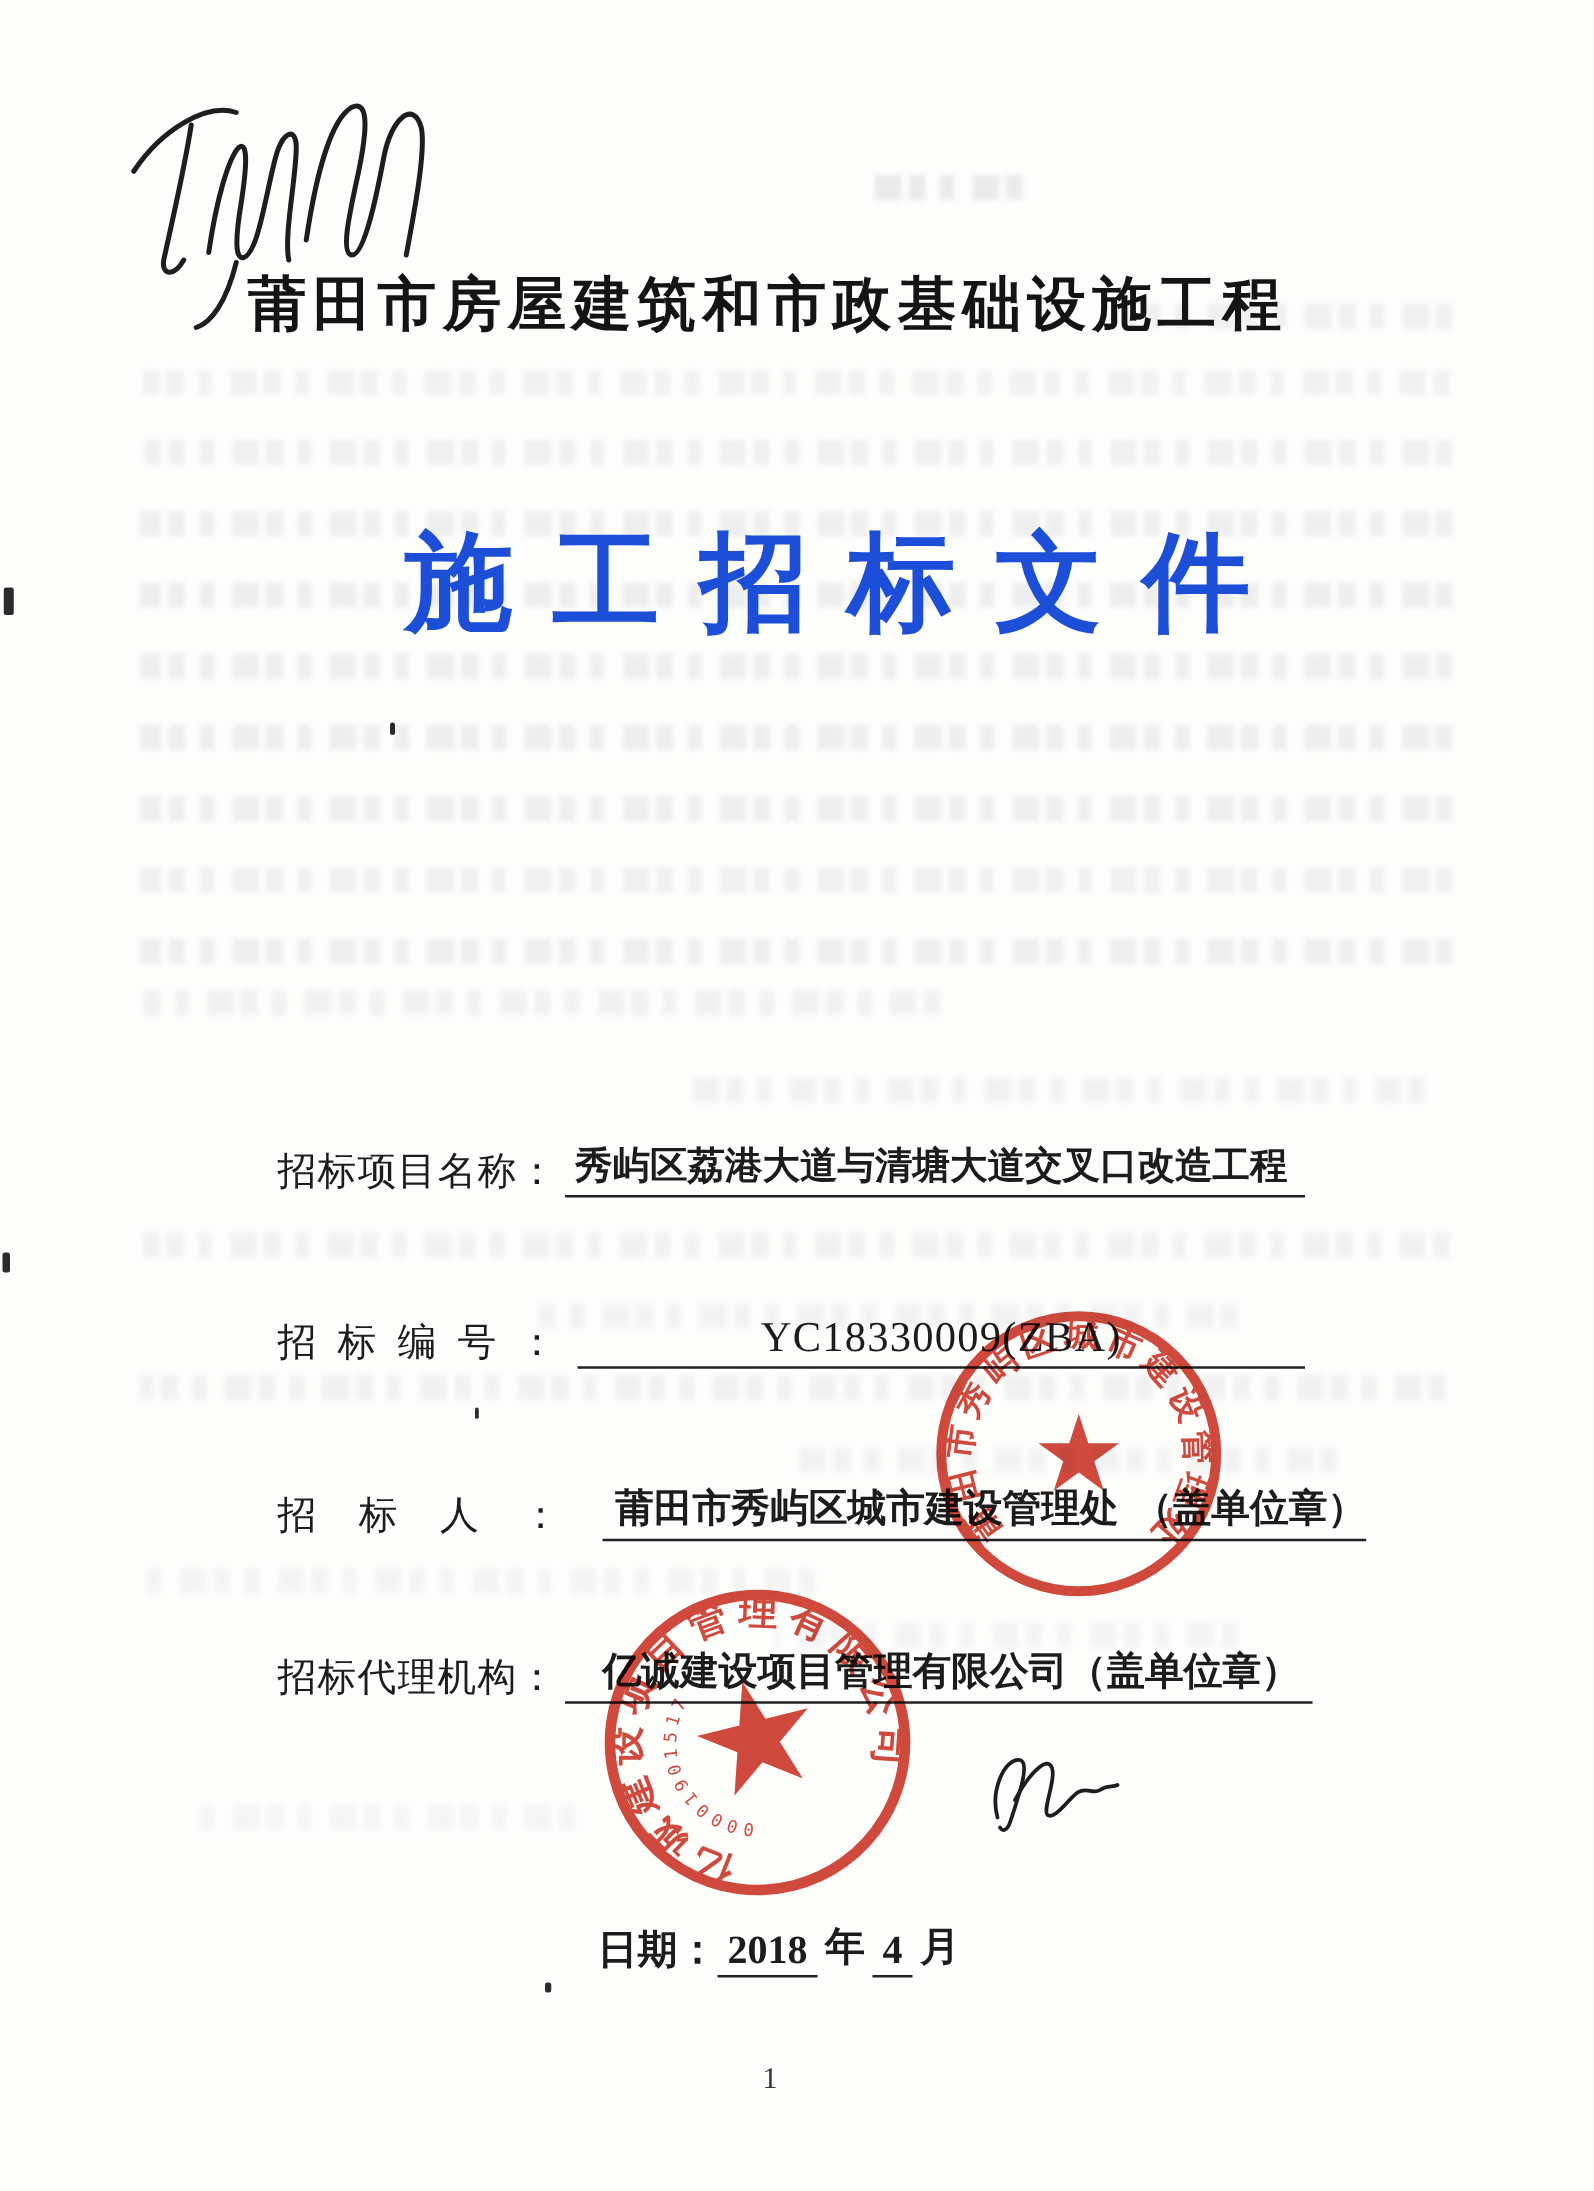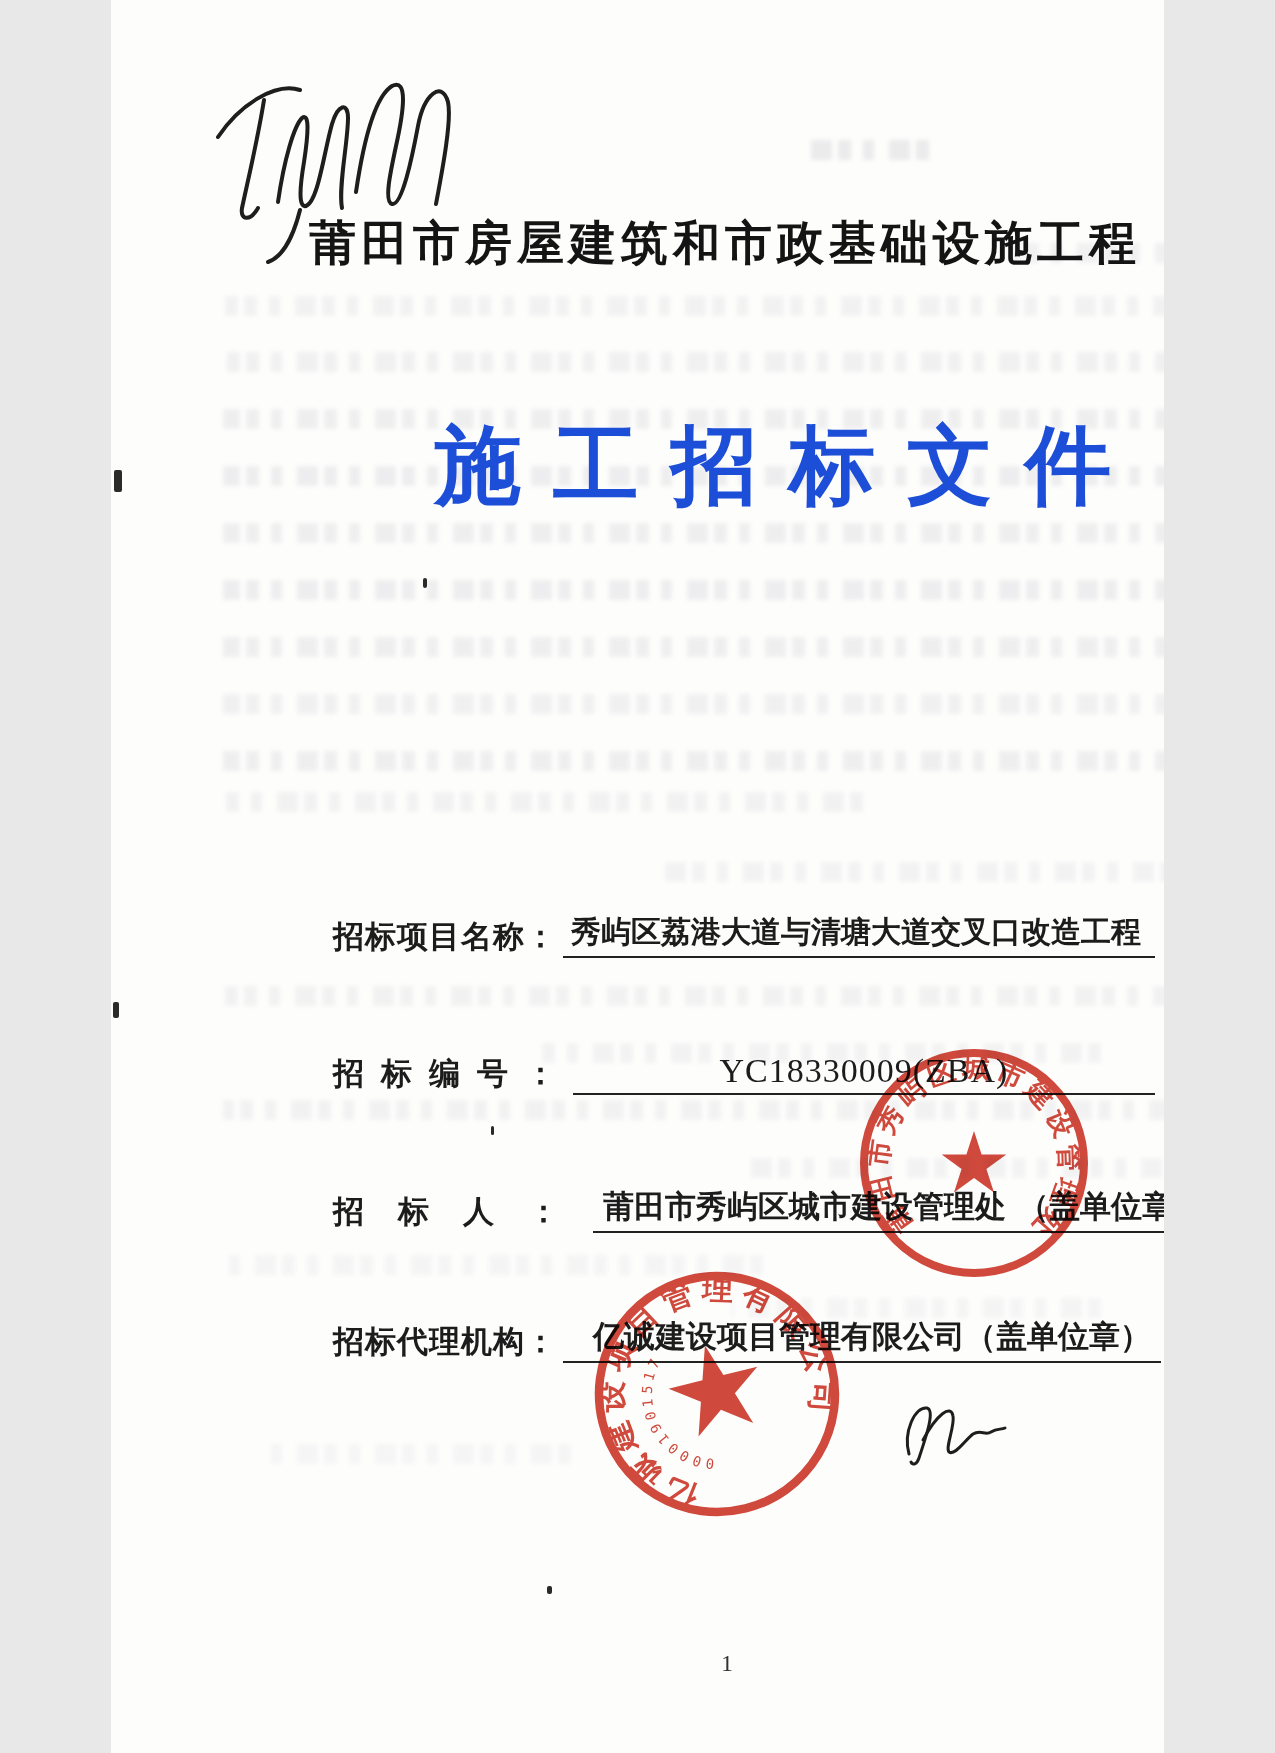--- a/index.html
+++ b/index.html
@@ -3,21 +3,21 @@
 <meta charset="utf-8">
 <style>
   :root{
     --ink:#1c1c1c;
     --seal:#cd3a2c;
     --paper:#fdfdfc;
   }
   html,body{margin:0;padding:0;background:#e8e8e8;}
   .page{
     position:relative;
-    width:1053px;height:1753px;
+    width:1275px;height:1753px;
     margin:0 auto;
     background:var(--paper);
     overflow:hidden;
     font-family:"Liberation Serif","DejaVu Serif",serif;
     color:var(--ink);
   }
   
   .ghost{
     position:absolute;height:20px;
     background-image:repeating-linear-gradient(90deg,
@@ -49,21 +49,21 @@
   .edition{
     position:absolute;left:426px;top:652px;
     font-size:35px;font-weight:600;letter-spacing:3px;white-space:nowrap;
   }
   
   .row{
     position:absolute;left:222px;width:822px;
     display:flex;align-items:flex-end;
     font-size:31px;white-space:nowrap;
   }
-  .row .label{flex:0 0 230px;font-weight:700;}
+  .row .label{flex:0 0 230px;font-weight:400;}
   .lbl-sp17{letter-spacing:17px;}
   .lbl-sp34{letter-spacing:34px;}
   .lbl-sp1{letter-spacing:1px;}
   .uline{
     flex:1 1 auto;display:flex;align-items:flex-end;
     border-bottom:2px solid #222;padding-bottom:3px;min-height:40px;
   }
   .uline.center{justify-content:center;}
   .val{font-weight:600;}
   .num-val{font-size:34px;letter-spacing:1px;font-weight:500;}
@@ -191,16 +191,23 @@
       <textPath href="#sealArc2n" startOffset="18">00001901517</textPath>
     </text>
     <polygon fill="var(--seal)" transform="translate(138,136)" points="0,-48 10.8,-14.8 45.7,-14.8 17.5,5.7 28.2,38.8 0,18.3 -28.2,38.8 -17.5,5.7 -45.7,-14.8 -10.8,-14.8"></polygon>
   </svg>
 
   <svg class="sig" style="left:782px;top:1392px" width="120" height="85" viewBox="0 0 120 85">
     <path d="M16,62 C10,40 22,14 34,16 C42,18 34,42 26,66 C24,72 20,74 18,70" stroke-width="3"></path>
     <path d="M30,48 C44,22 58,12 60,24 C62,34 52,56 56,60 C62,64 72,48 80,42 C88,37 92,44 98,40 C104,36 108,38 112,36" stroke-width="3"></path>
   </svg>
 
+  <div class="date-row">
+    <span>日期：</span>
+    <span class="u">2018</span>
+    <span class="unit">年</span>
+    <span class="u">4</span>
+    <span class="unit">月</span>
+  </div>
 
   <div class="page-num">1</div>
 
 </div>
 
 </body></html>

